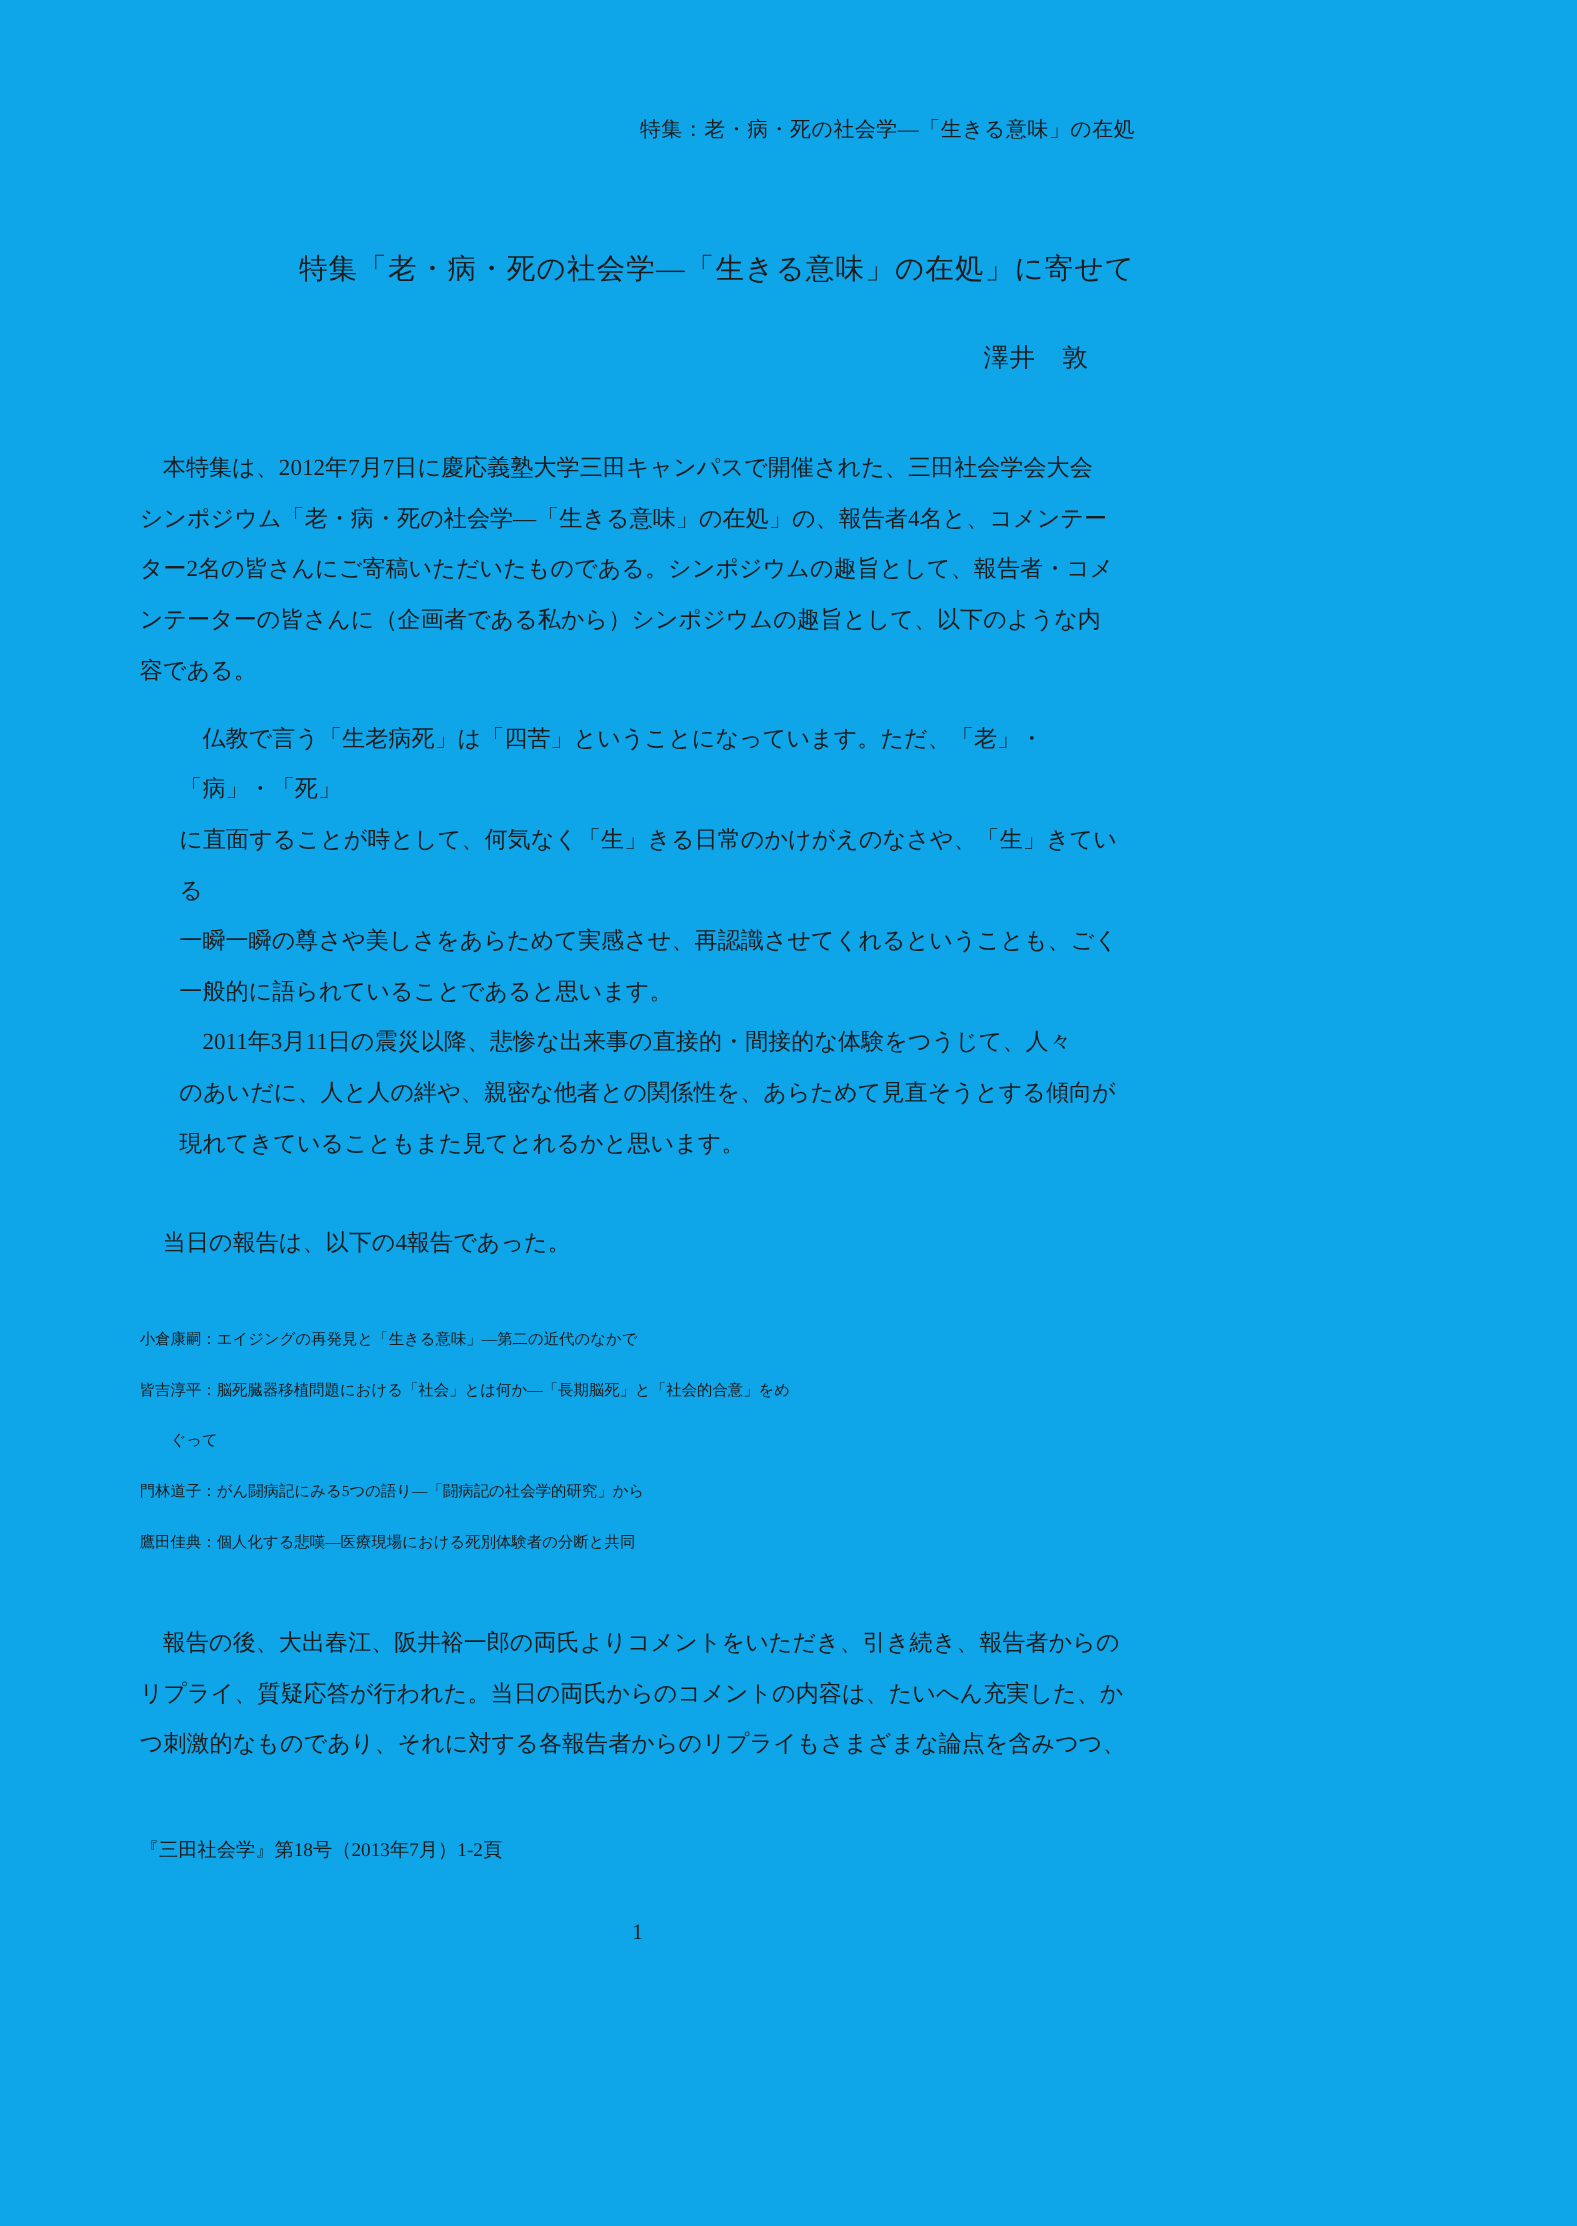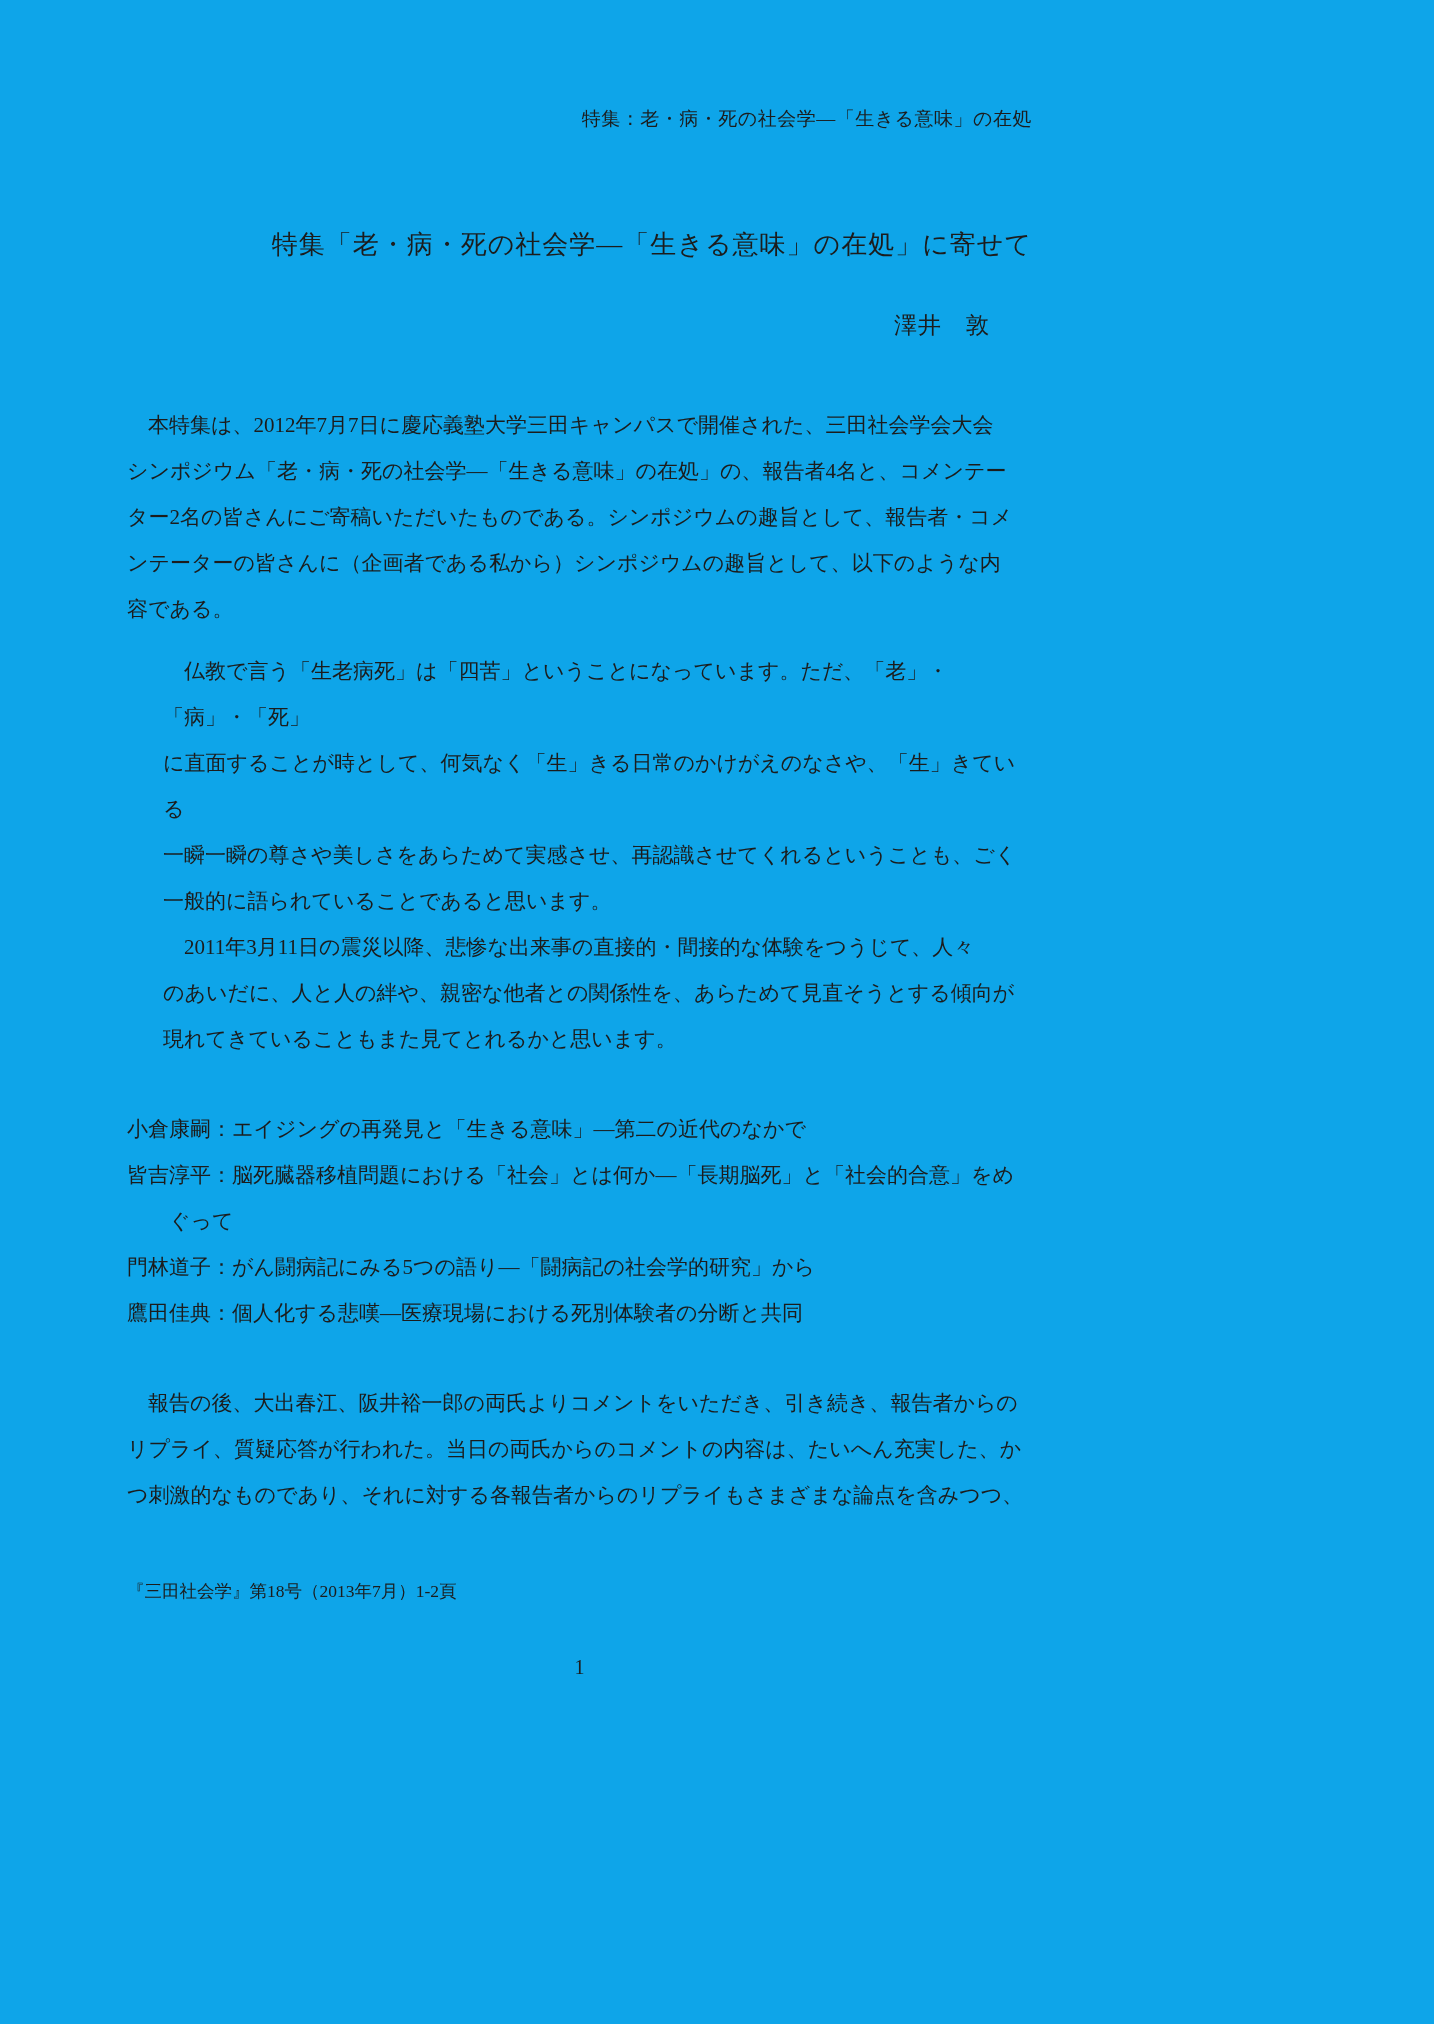--- a/index.html
+++ b/index.html
@@ -53,21 +53,21 @@
       margin-left: 36px;
     }
     .quote p {
       font-size: 21px;
       line-height: 46px;
       white-space: pre-line;
     }
     .leadin { margin-top: 44px; }
     .report-list { margin-top: 44px; }
     .report-item {
-      font-size: 21px;
+      font-size: 14px;
       line-height: 46px;
       white-space: pre-line;
     }
     .closing { margin-top: 44px; }
     .footnote {
       margin-top: 58px;
       font-size: 17.5px;
       line-height: 31px;
     }
     .page-number {
@@ -97,20 +97,21 @@
   <div class="quote">
     <p>　仏教で言う「生老病死」は「四苦」ということになっています。ただ、「老」・「病」・「死」
 に直面することが時として、何気なく「生」きる日常のかけがえのなさや、「生」きている
 一瞬一瞬の尊さや美しさをあらためて実感させ、再認識させてくれるということも、ごく
 一般的に語られていることであると思います。</p>
     <p>　2011年3月11日の震災以降、悲惨な出来事の直接的・間接的な体験をつうじて、人々
 のあいだに、人と人の絆や、親密な他者との関係性を、あらためて見直そうとする傾向が
 現れてきていることもまた見てとれるかと思います。</p>
   </div>
 
+  <p class="para leadin">　当日の報告は、以下の4報告であった。</p>
 
   <div class="report-list">
     <div class="report-item">小倉康嗣：エイジングの再発見と「生きる意味」―第二の近代のなかで</div>
     <div class="report-item">皆吉淳平：脳死臓器移植問題における「社会」とは何か―「長期脳死」と「社会的合意」をめ
 　　ぐって</div>
     <div class="report-item">門林道子：がん闘病記にみる5つの語り―「闘病記の社会学的研究」から</div>
     <div class="report-item">鷹田佳典：個人化する悲嘆―医療現場における死別体験者の分断と共同</div>
   </div>
 
   <p class="para closing">　報告の後、大出春江、阪井裕一郎の両氏よりコメントをいただき、引き続き、報告者からの

